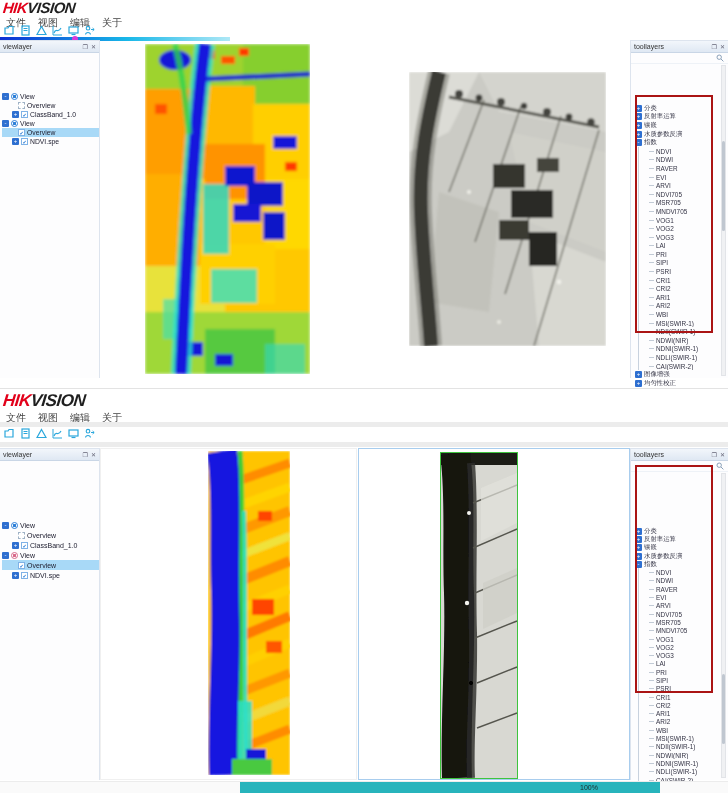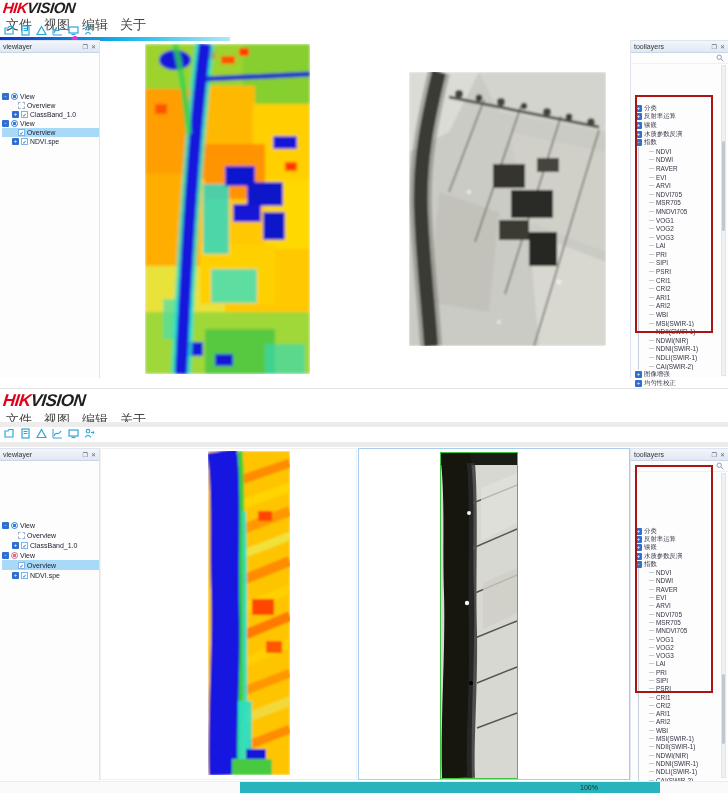--- a/index.html
+++ b/index.html
@@ -11,21 +11,21 @@
 
   
   .logo{position:absolute;left:3px;top:0;font-style:italic;font-weight:800;
         letter-spacing:-0.5px;transform:skewX(-6deg);white-space:nowrap;}
   #win1 .logo{font-size:15px;line-height:16px;}
   #win2 .logo{font-size:17px;line-height:19px;top:2px;}
   .logo .hik{color:#e2001a;}
   .logo .vis{color:#1f1f1f;}
 
   
-  .menubar{position:absolute;left:6px;display:flex;gap:12px;font-size:13px;color:#444;}
+  .menubar{position:absolute;left:6px;display:flex;gap:12px;font-size:10px;color:#444;}
   #win1 .menubar{top:16px;}
   #win2 .menubar{top:22px;}
   .mi{cursor:default;}
   .toolbar{position:absolute;left:4px;display:flex;gap:5px;align-items:center;}
   #win1 .toolbar{top:25px;}
   #win2 .toolbar{top:39px;}
   .tbi{width:11px;height:11px;display:inline-block;}
   .tbi svg{width:11px;height:11px;display:block;}
   .graystrip{position:absolute;left:0;width:728px;background:#ececec;}
   #win2 .gs1{top:33px;height:5px;}

